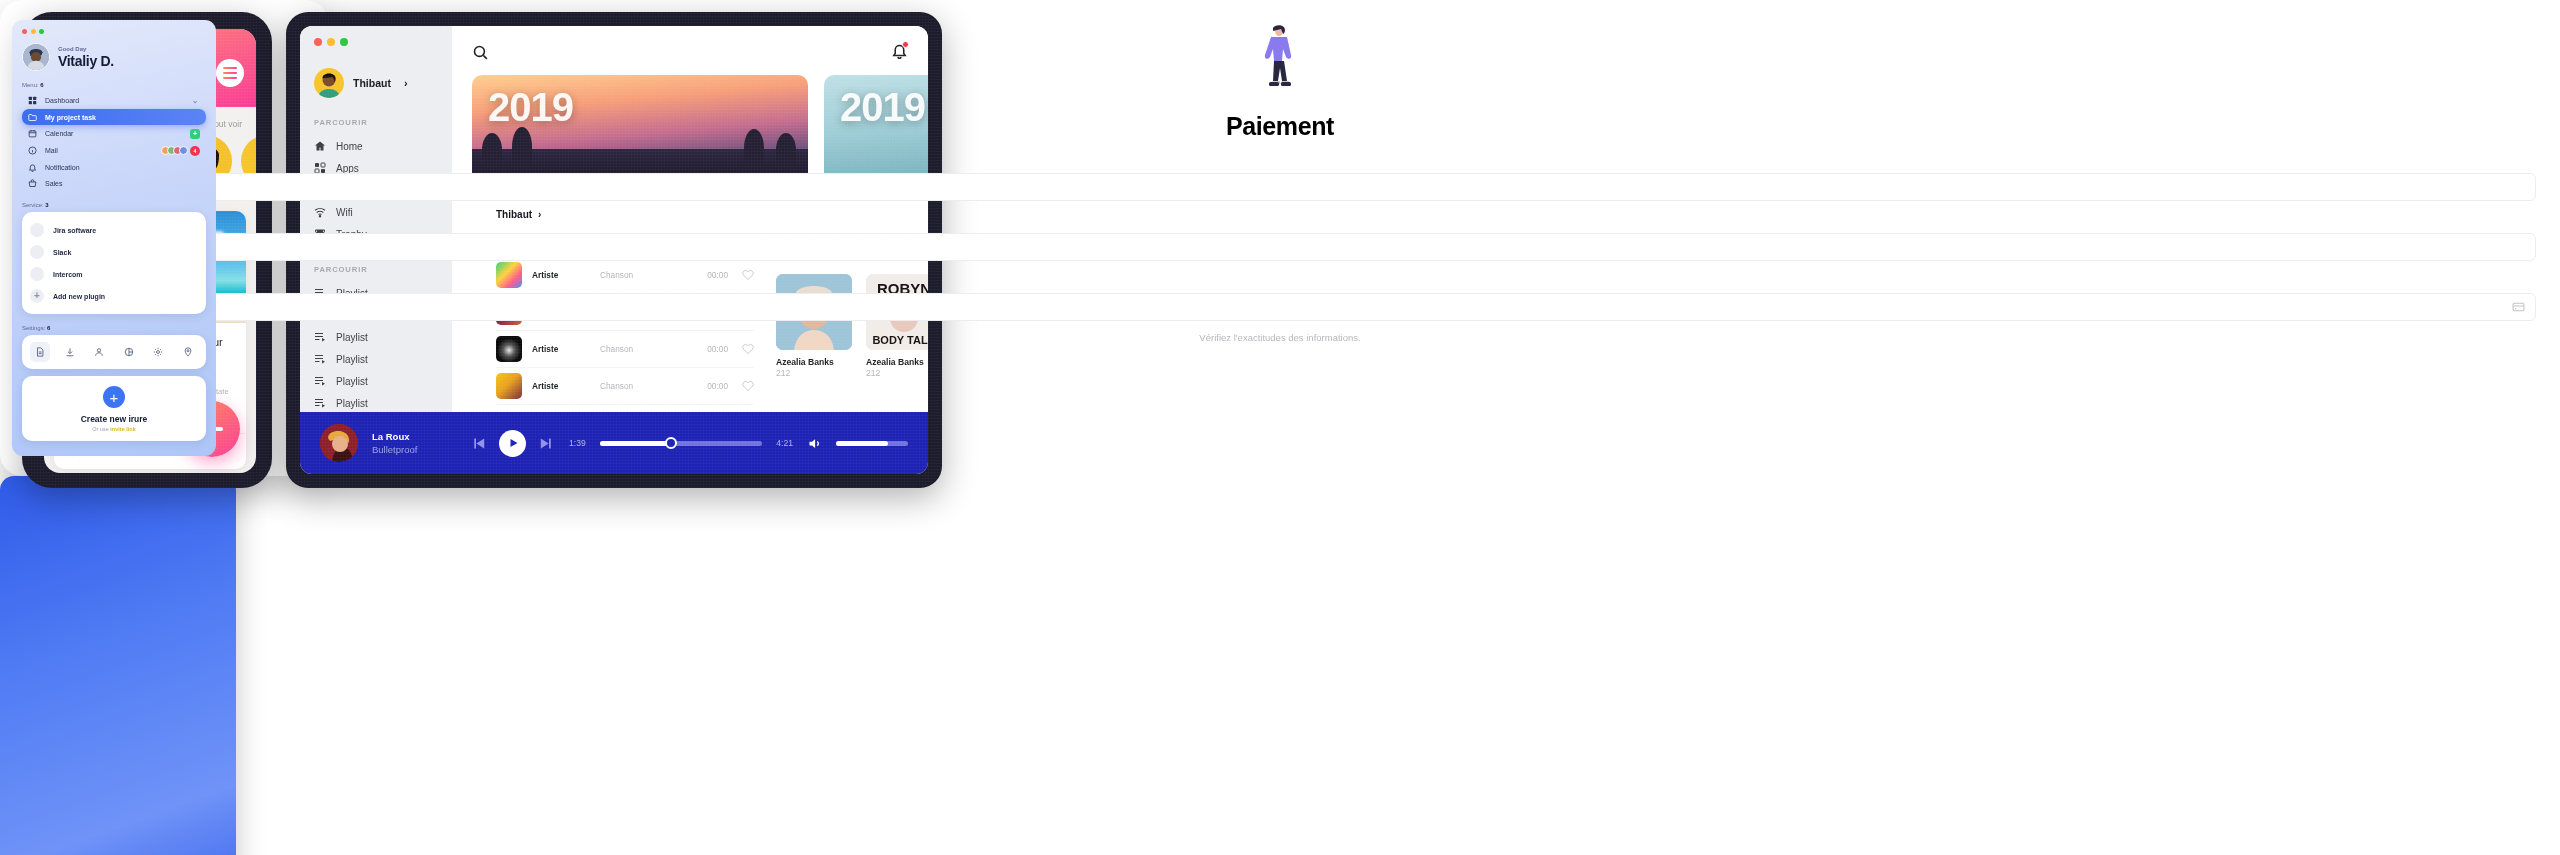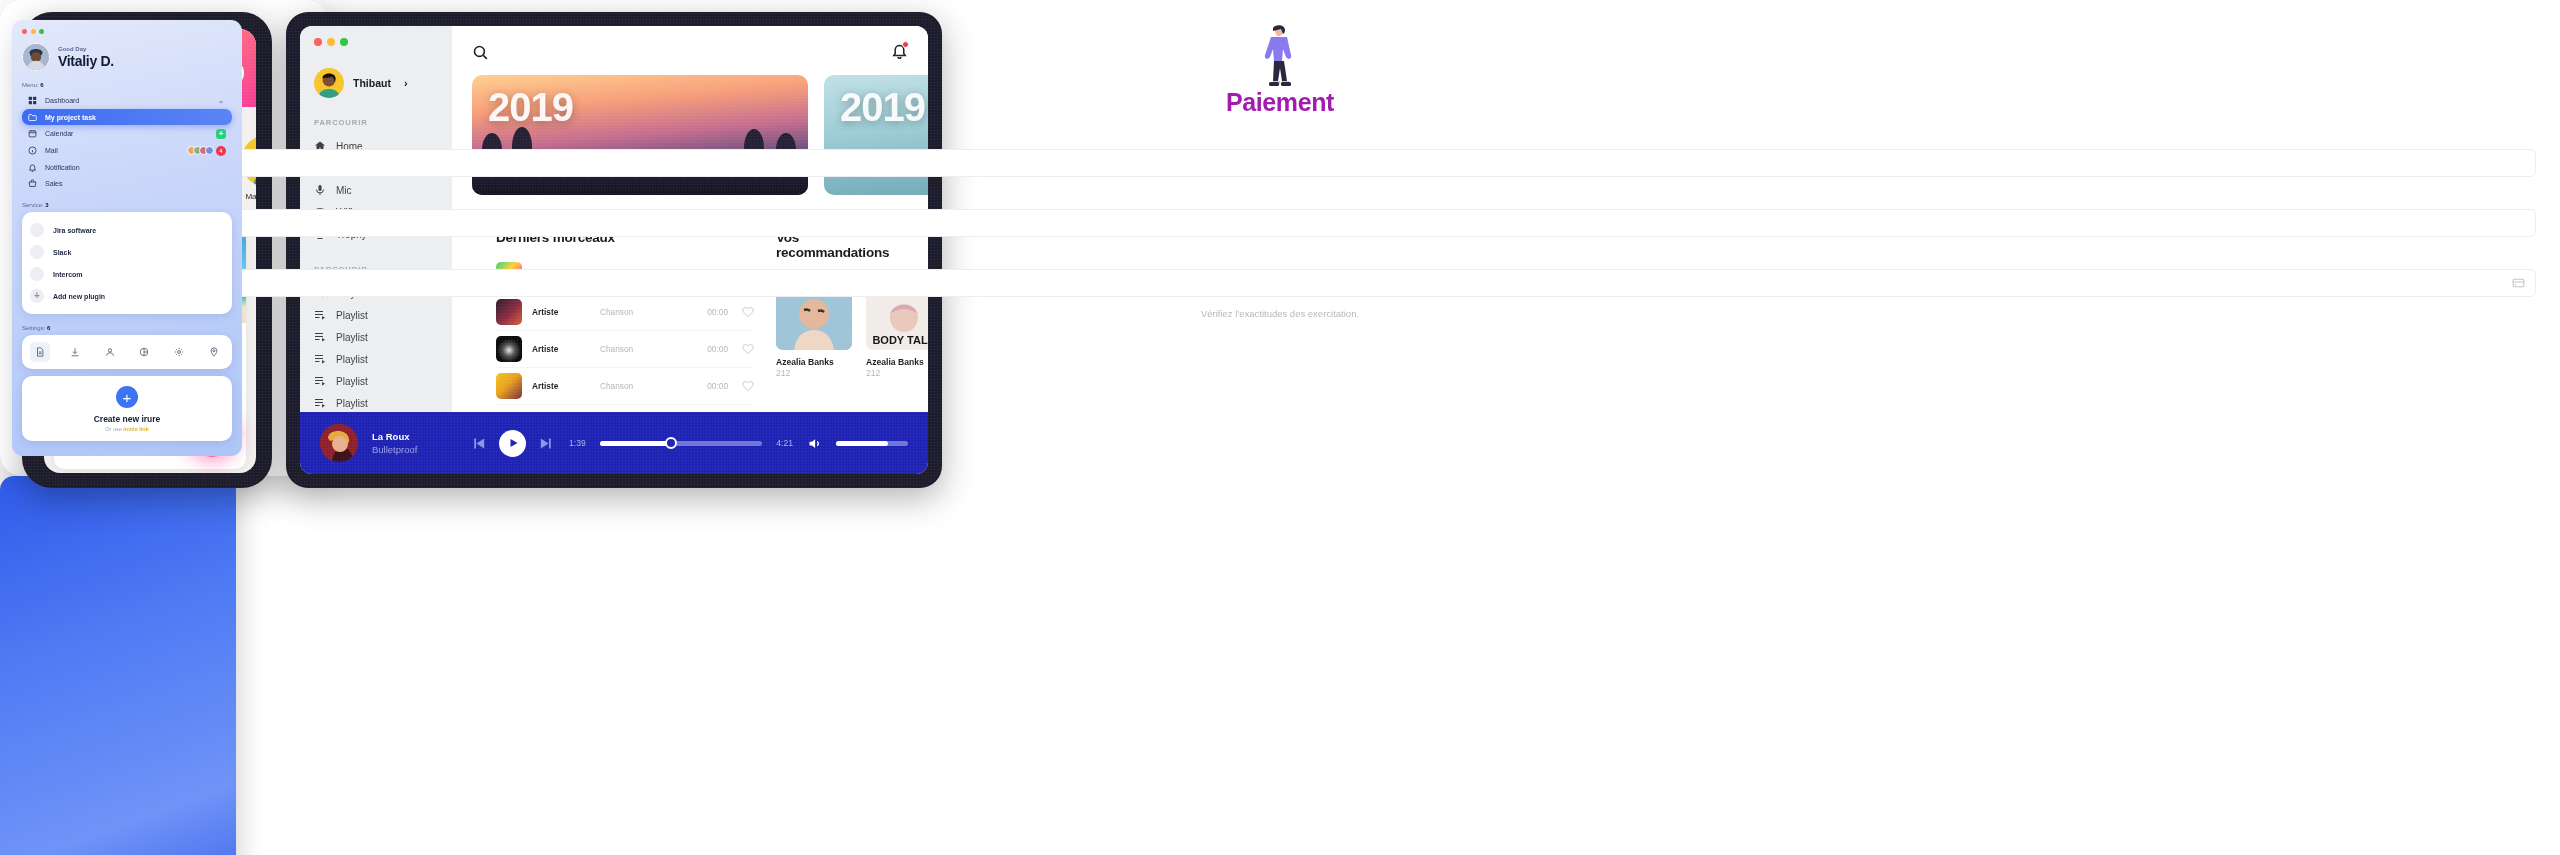--- a/index.html
+++ b/index.html
@@ -157,41 +157,41 @@
   .mu-bar { flex: 1; height: 5px; border-radius: 4px; background: #6f74d6; position: relative; }
   .mu-bar .fill { position: absolute; left: 0; top: 0; bottom: 0; width: 44%; background: #fff; border-radius: 4px; }
   .mu-bar .knob { position: absolute; left: 44%; top: 50%; transform: translate(-50%,-50%); width: 12px; height: 12px; border-radius: 50%; background: #1e22b4; border: 2.6px solid #fff; }
   .mu-vol { width: 72px; height: 5px; border-radius: 4px; background: #6f74d6; position: relative; flex: 0 0 72px; }
   .mu-vol .fill { position: absolute; inset: 0 28% 0 0; background: #fff; border-radius: 4px; }
 
   
   #panel-pay { left: 956px; top: 12px; width: 328px; height: 476px; border-radius: 22px; background: #fff; box-shadow: 0 10px 34px rgba(0,0,0,.16); }
   #pay-screen { position: absolute; inset: 0; padding: 22px 24px; overflow: hidden; }
   .pay-illus { height: 66px; display: flex; align-items: flex-end; justify-content: center; }
-  .pay-title { text-align: center; font-size: 25px; font-weight: 700; color: #a21caf; margin-top: 0; letter-spacing: -.4px; }
+  .pay-title { text-align: center; font-size: 25px; font-weight: 700; color: #000000; margin-top: 24px; letter-spacing: -.4px; }
   .pay-lab { font-size: 10.5px; color: #1b1b20; margin-top: 14px; }
   .pay-in {
     height: 28px; border: 1px solid #ededf0; border-radius: 6px; margin-top: 6px;
     display: flex; align-items: center; padding: 0 11px; font-size: 10.5px; color: #c3c4c9;
     background: #fff; position: relative;
   }
   .pay-row { display: flex; gap: 12px; }
   .pay-row > div { flex: 1; }
   .pay-in .cc { position: absolute; right: 10px; top: 50%; transform: translateY(-50%); }
   .pay-btn {
     height: 37px; border-radius: 7px; background: #4c29e0; color: #fff; font-size: 12.5px; font-weight: 700;
     display: flex; align-items: center; justify-content: center; margin-top: 20px;
   }
   .pay-foot { text-align: center; font-size: 9.5px; color: #b7b8bd; margin-top: 11px; }
 
   
   #panel-task { left: 1304px; top: 12px; width: 236px; height: 476px; border-radius: 14px;
     background: linear-gradient(160deg,#2f5bea 0%,#4f7bf4 35%,#6f93f7 70%,#2a55e8 100%); box-shadow: 0 10px 30px rgba(0,0,0,.22); }
   #task-screen {
-    position: absolute; left: 12px; top: 20px; width: 230px; height: 436px;
+    position: absolute; left: 12px; top: 20px; width: 204px; height: 436px;
     background: linear-gradient(168deg,#e3e9fb 0%,#c9d6fa 40%,#b9cdf8 72%,#aec6f7 100%);
     border-radius: 11px; overflow: hidden; padding: 9px 10px;
   }
   .tk-dots { display: flex; gap: 3.5px; }
   .tk-dots i { width: 5px; height: 5px; border-radius: 50%; display: block; }
   .tk-user { display: flex; align-items: center; gap: 8px; margin-top: 9px; }
   .tk-user .av { width: 28px; height: 28px; border-radius: 50%; overflow: hidden; position: relative; border: 1.6px solid #fff; flex: 0 0 28px; }
   .tk-hi { font-size: 6px; color: #5d6a92; font-weight: 600; }
   .tk-nm { font-size: 14px; font-weight: 700; color: #131b35; letter-spacing: -.3px; margin-top: 1px; }
   .tk-cap { font-size: 6px; color: #5d6a92; margin: 11px 0 4px 0; }
@@ -662,21 +662,21 @@
       <div class="pay-lab">Credit Card Number</div>
       <div class="pay-in">
         <span>4444  4444  4444  4444</span>
         <svg class="cc" width="13" height="13" viewBox="0 0 24 24" fill="none" stroke="#c3c4c9" stroke-width="2">
             <rect x="2" y="5" width="20" height="14" rx="2.5"></rect>
             <path d="M2 10h20"></path>
             <path d="M5.5 15h2"></path>
           </svg>
       </div>
 
-      <div class="pay-foot">Vérifiez l'exactitudes des exercitation.</div>
+      <div class="pay-foot">Vérifiez l'exactitudes des informations.</div>
     </div>
   </div>
 
   <div id="panel-task">
     <div id="task-screen">
 
       <div class="tk-dots">
         <i style="background:#ff5f57"></i>
         <i style="background:#febc2e"></i>
         <i style="background:#28c840"></i>

